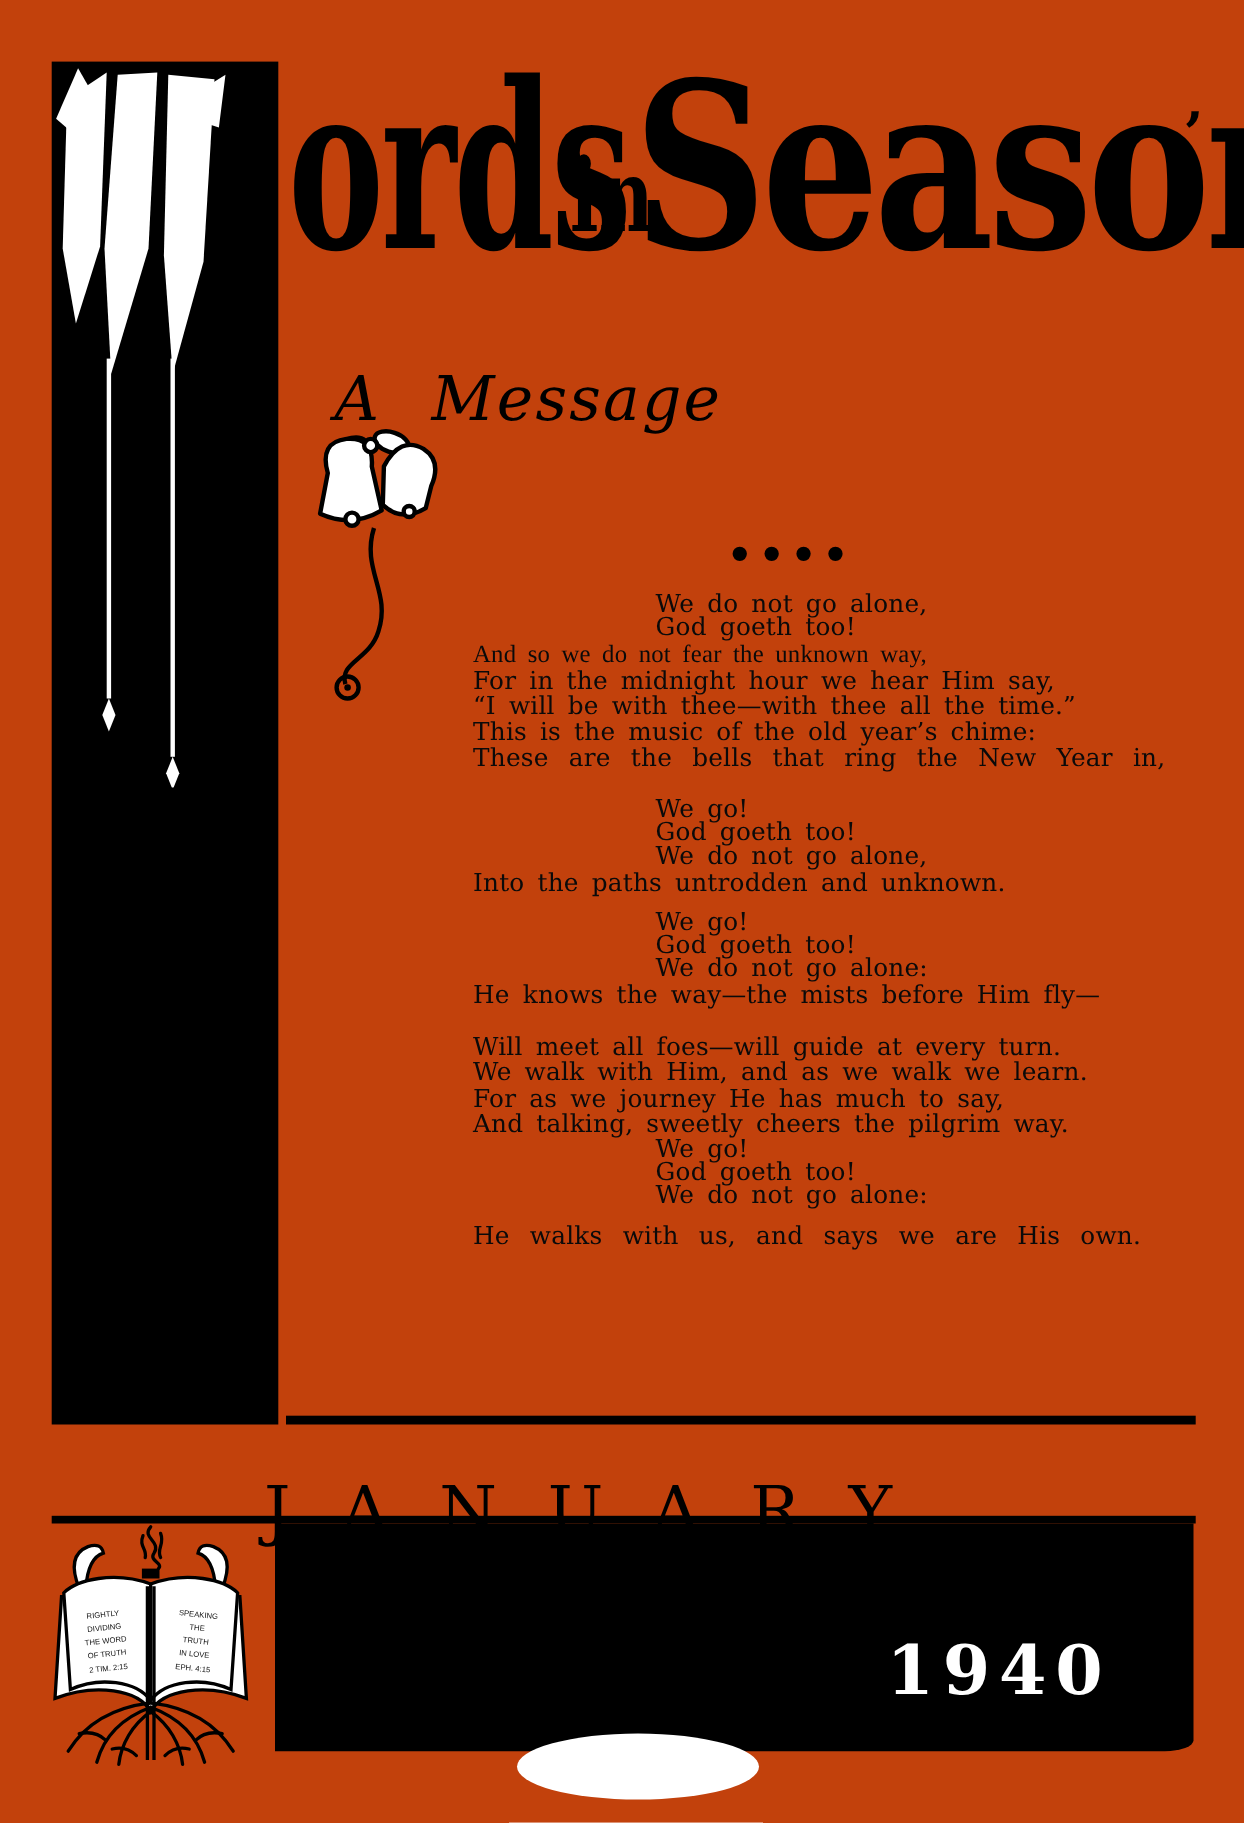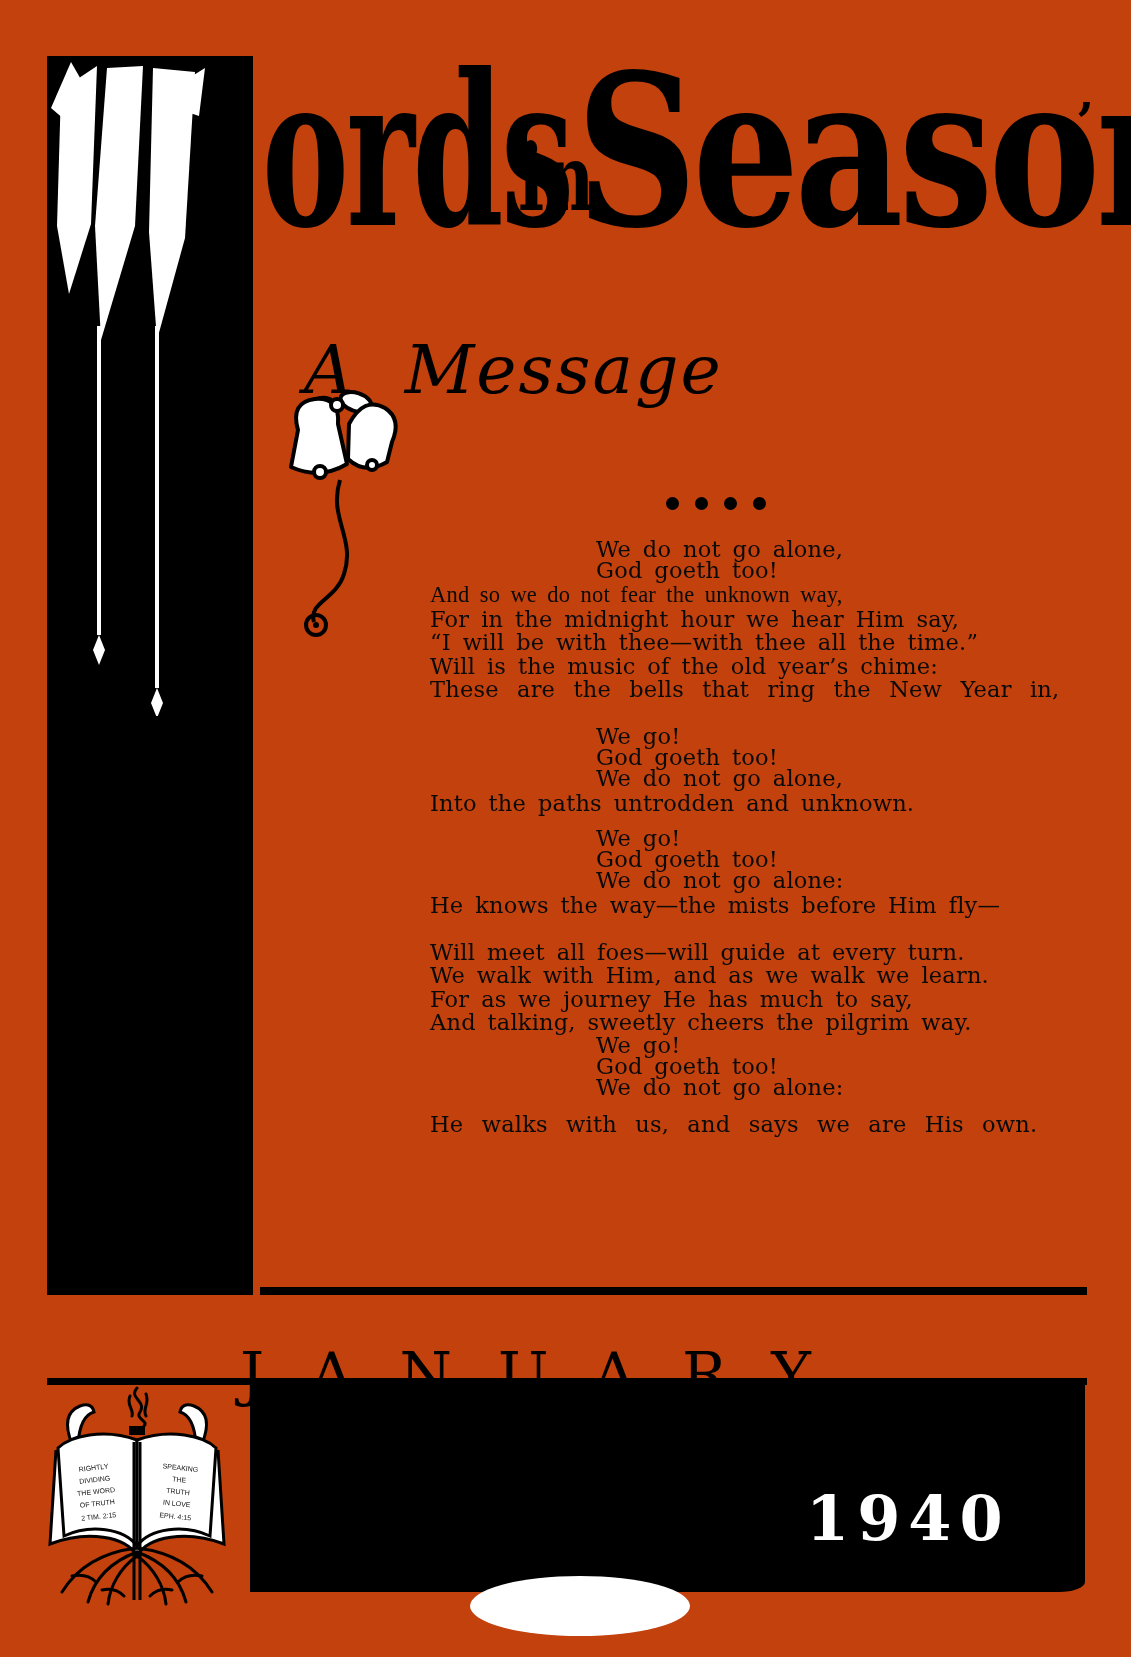--- a/index.html
+++ b/index.html
@@ -17,21 +17,21 @@
   .w-svg{position:absolute;left:47px;top:56px;width:206px;height:660px;}
   
   .t-ords{position:absolute;left:262px;top:47px;font-size:210px;line-height:1;font-weight:bold;
           transform:scaleX(0.62);transform-origin:left top;letter-spacing:-4px;white-space:pre;}
   .t-in{position:absolute;left:518px;top:132px;font-size:92px;line-height:1;font-weight:bold;
         transform:scaleX(0.75);transform-origin:left top;}
   .t-season{position:absolute;left:576px;top:47px;font-size:210px;line-height:1;font-weight:bold;
           transform:scaleX(0.80);transform-origin:left top;letter-spacing:-6px;white-space:pre;}
   .t-apos{position:absolute;left:1076px;top:96px;font-size:52px;line-height:1;font-weight:bold;}
   
-  .t-message{position:absolute;left:304px;top:336px;font-size:68px;line-height:1;font-style:italic;
+  .t-message{position:absolute;left:304px;top:336px;font-size:56px;line-height:1;font-style:italic;
              word-spacing:26px;letter-spacing:2px;}
   .t-newyear{position:absolute;left:510px;top:414px;font-size:52px;line-height:1;
              word-spacing:8px;letter-spacing:1px;}
   .dots{position:absolute;left:666px;top:497px;display:flex;gap:16px;}
   .dots i{display:block;width:13px;height:13px;border-radius:50%;background:#000;}
   
   .poem{position:absolute;left:0;top:0;width:1131px;height:1657px;}
   .pline{position:absolute;left:430px;font-size:22.5px;line-height:1;word-spacing:4.5px;
          letter-spacing:0.2px;color:#0a0a0a;white-space:pre;}
   .pline.ind{left:596px;}
@@ -99,21 +99,21 @@
     <circle cx="48" cy="237" r="10" fill="none" stroke="#000" stroke-width="4"></circle>
     <circle cx="48" cy="237" r="3" fill="#000"></circle>
   </svg>
 
   <div class="poem">
       <div class="pline ind" style="top: 538px;">We do not go alone,</div>
       <div class="pline ind" style="top: 559px;">God goeth too!</div>
       <div class="pline" style="top: 584px; font-family: Liberation Serif, serif;">And so we do not fear the unknown way,</div>
       <div class="pline" style="top: 631px;">“I will be with thee—with thee all the time.”</div>
       <div class="pline" style="top: 607.5px;">For in the midnight hour we hear Him say,</div>
-      <div class="pline" style="top: 654.5px;">Will is the music of the old year’s chime:</div>
+      <div class="pline" style="top: 654.5px;">This is the music of the old year’s chime:</div>
       <div class="pline wide" style="top: 678px;">These are the bells that ring the New Year in,</div>
       <div class="pline ind" style="top: 724.5px;">We go!</div>
       <div class="pline ind" style="top: 745.5px;">God goeth too!</div>
       <div class="pline ind" style="top: 766.5px;">We do not go alone,</div>
       <div class="pline" style="top: 791.5px;">Into the paths untrodden and unknown.</div>
       <div class="pline ind" style="top: 826.5px;">We go!</div>
       <div class="pline ind" style="top: 847.5px;">God goeth too!</div>
       <div class="pline ind" style="top: 868.5px;">We do not go alone:</div>
       <div class="pline" style="top: 893.5px;">He knows the way—the mists before Him fly—</div>
       <div class="pline" style="top: 964px;">We walk with Him, and as we walk we learn.</div>

